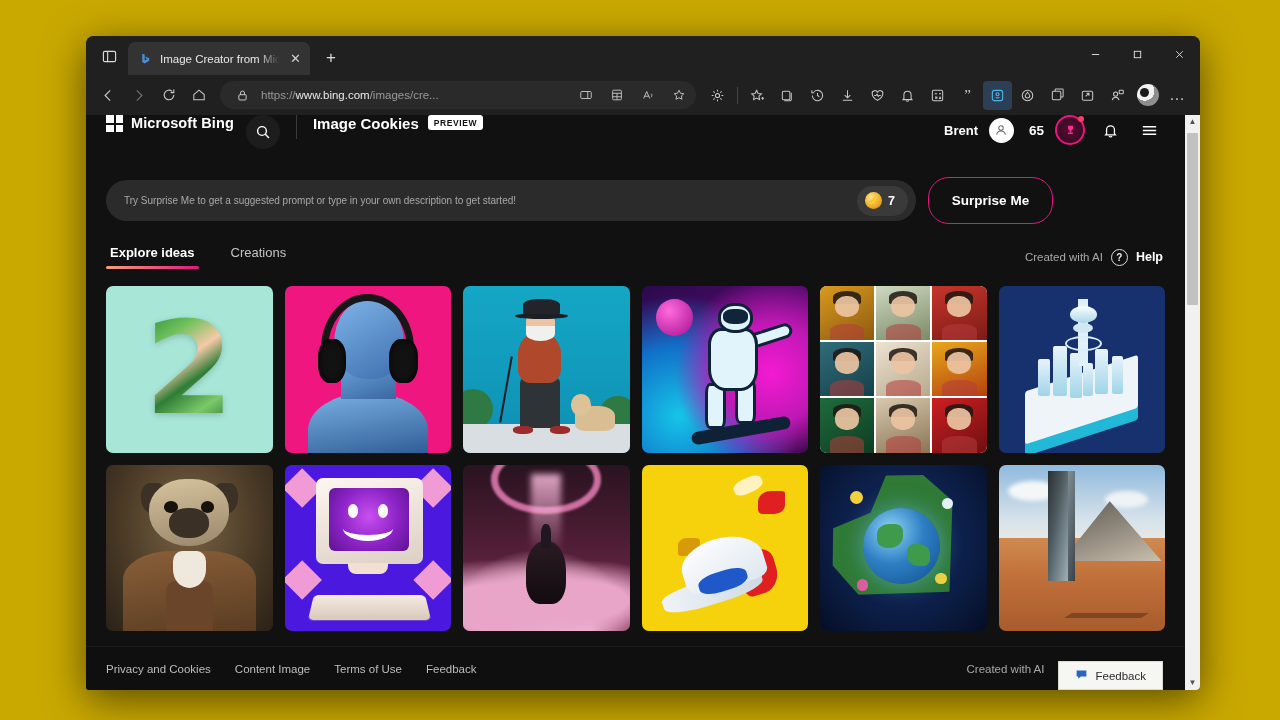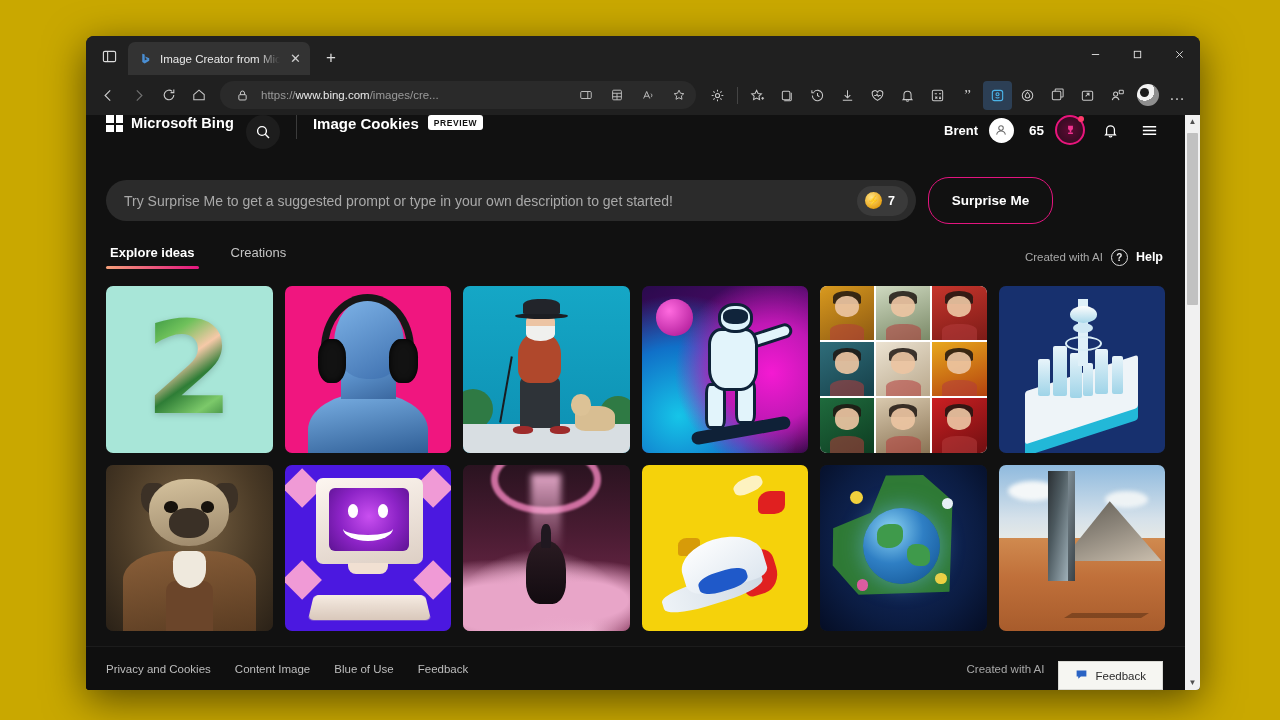--- a/index.html
+++ b/index.html
@@ -177,21 +177,21 @@
     flex: 0 0 auto; display: flex; align-items: center;
     gap: 12px; padding: 4px 22px 14px 20px;
   }
   .prompt-field {
     flex: 1 1 auto; height: 41px; background: #2b2b2b;
     border-radius: 21px; display: flex; align-items: center;
     padding: 0 6px 0 18px; max-width: 810px;
   }
   .prompt-input {
     flex: 1 1 auto; background: transparent; border: none; outline: none;
-    color: #cfcfcf; font-size: 14px;
+    color: #cfcfcf; font-size: 10px;
     font-family: "Liberation Sans", sans-serif;
   }
   .prompt-input::placeholder { color: #a9a9a9; }
   .boost-pill {
     display:flex;align-items:center;gap:6px;
     height: 30px; padding: 0 13px 0 8px;
     background: #3a3a3a; border-radius: 16px; margin-right: 2px;
   }
   .boost-coin {
     width: 17px;height:17px;border-radius:50%;
@@ -969,21 +969,21 @@
             </div>
             <span class="tile-label">Reflective monolith standing in an orange desert</span>
           </div>
 
         </div>
       </div>
 
       <div class="footer">
         <a>Privacy and Cookies</a>
         <a>Content Image</a>
-        <a>Blue of Use</a>
+        <a>Terms of Use</a>
         <a>Feedback</a>
         <div class="footer-right">
           <span class="created-ai">Created with AI</span>
           <button class="feedback-btn">
             <span>
               <svg width="13" height="13" viewBox="0 0 16 16" fill="#2a63c4">
                   <path d="M2 3.2h12v7.2H7.2L4 13.2v-2.8H2z"></path>
                 </svg>
             </span>
             <span>Feedback</span>

